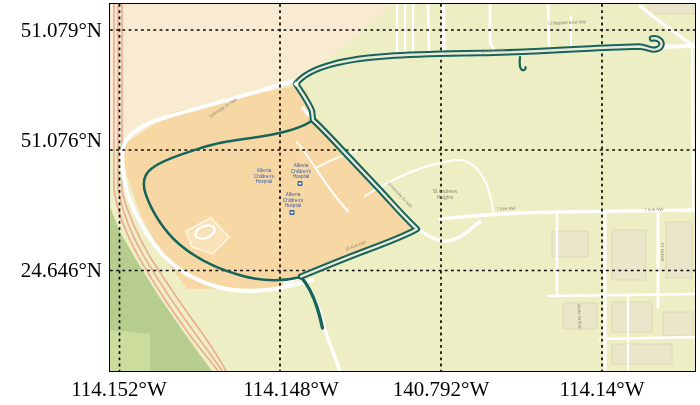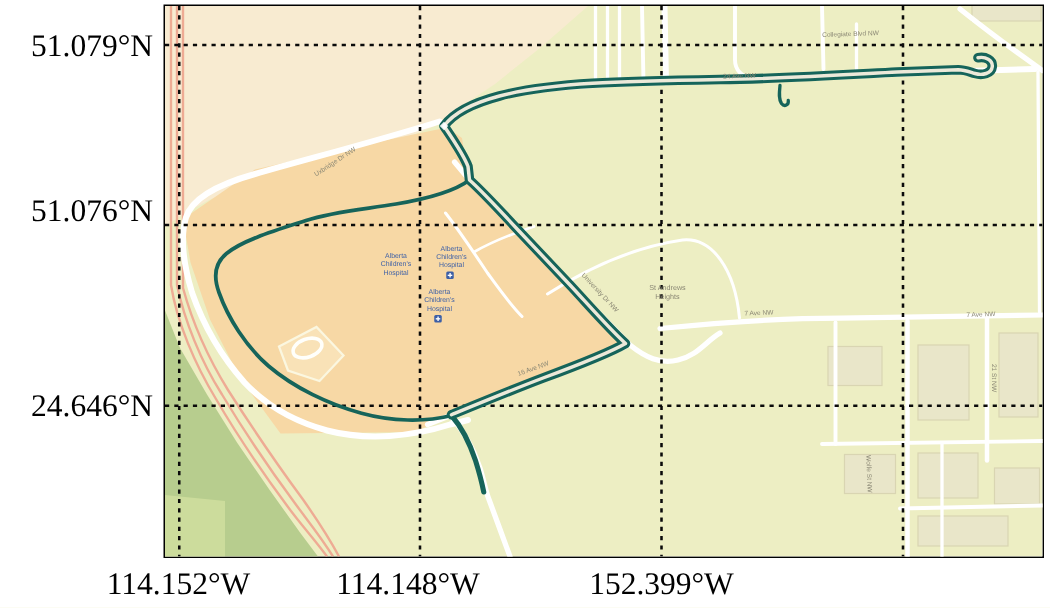--- a/index.html
+++ b/index.html
@@ -17,22 +17,23 @@
 </head>
 <body>
 
 <div id="fig">
 
   <div class="ytick" style="top:19px">51.079°N</div>
   <div class="ytick" style="top:129px">51.076°N</div>
   <div class="ytick" style="top:259px">24.646°N</div>
 
   <div class="xtick" style="left:119px">114.152°W</div>
-  <div class="xtick" style="left:272px">114.148°W</div>
-  <div class="xtick" style="left:441px">152.399°W</div>
+  <div class="xtick" style="left:291px">114.148°W</div>
+  <div class="xtick" style="left:441px">140.792°W</div>
+  <div class="xtick" style="left:602px">114.14°W</div>
 
   <div id="plotwrap">
     <svg width="585" height="367" viewBox="110 4 585 367">
 
       <rect x="110" y="4" width="585" height="367" fill="#edeec3"></rect>
 
       <polygon points="110,4 392,4 360,32 330,56 300,76 290,84 240,104 180,117 140,133 122,143 110,151" fill="#f8ebd1"></polygon>
 
       <polygon points="122,146 170,113 240,97 298,85 308,92 312,118 417,228 305,274 277,288 187,289 160,252 140,213 127,175" fill="#f7d8a5"></polygon>
 

